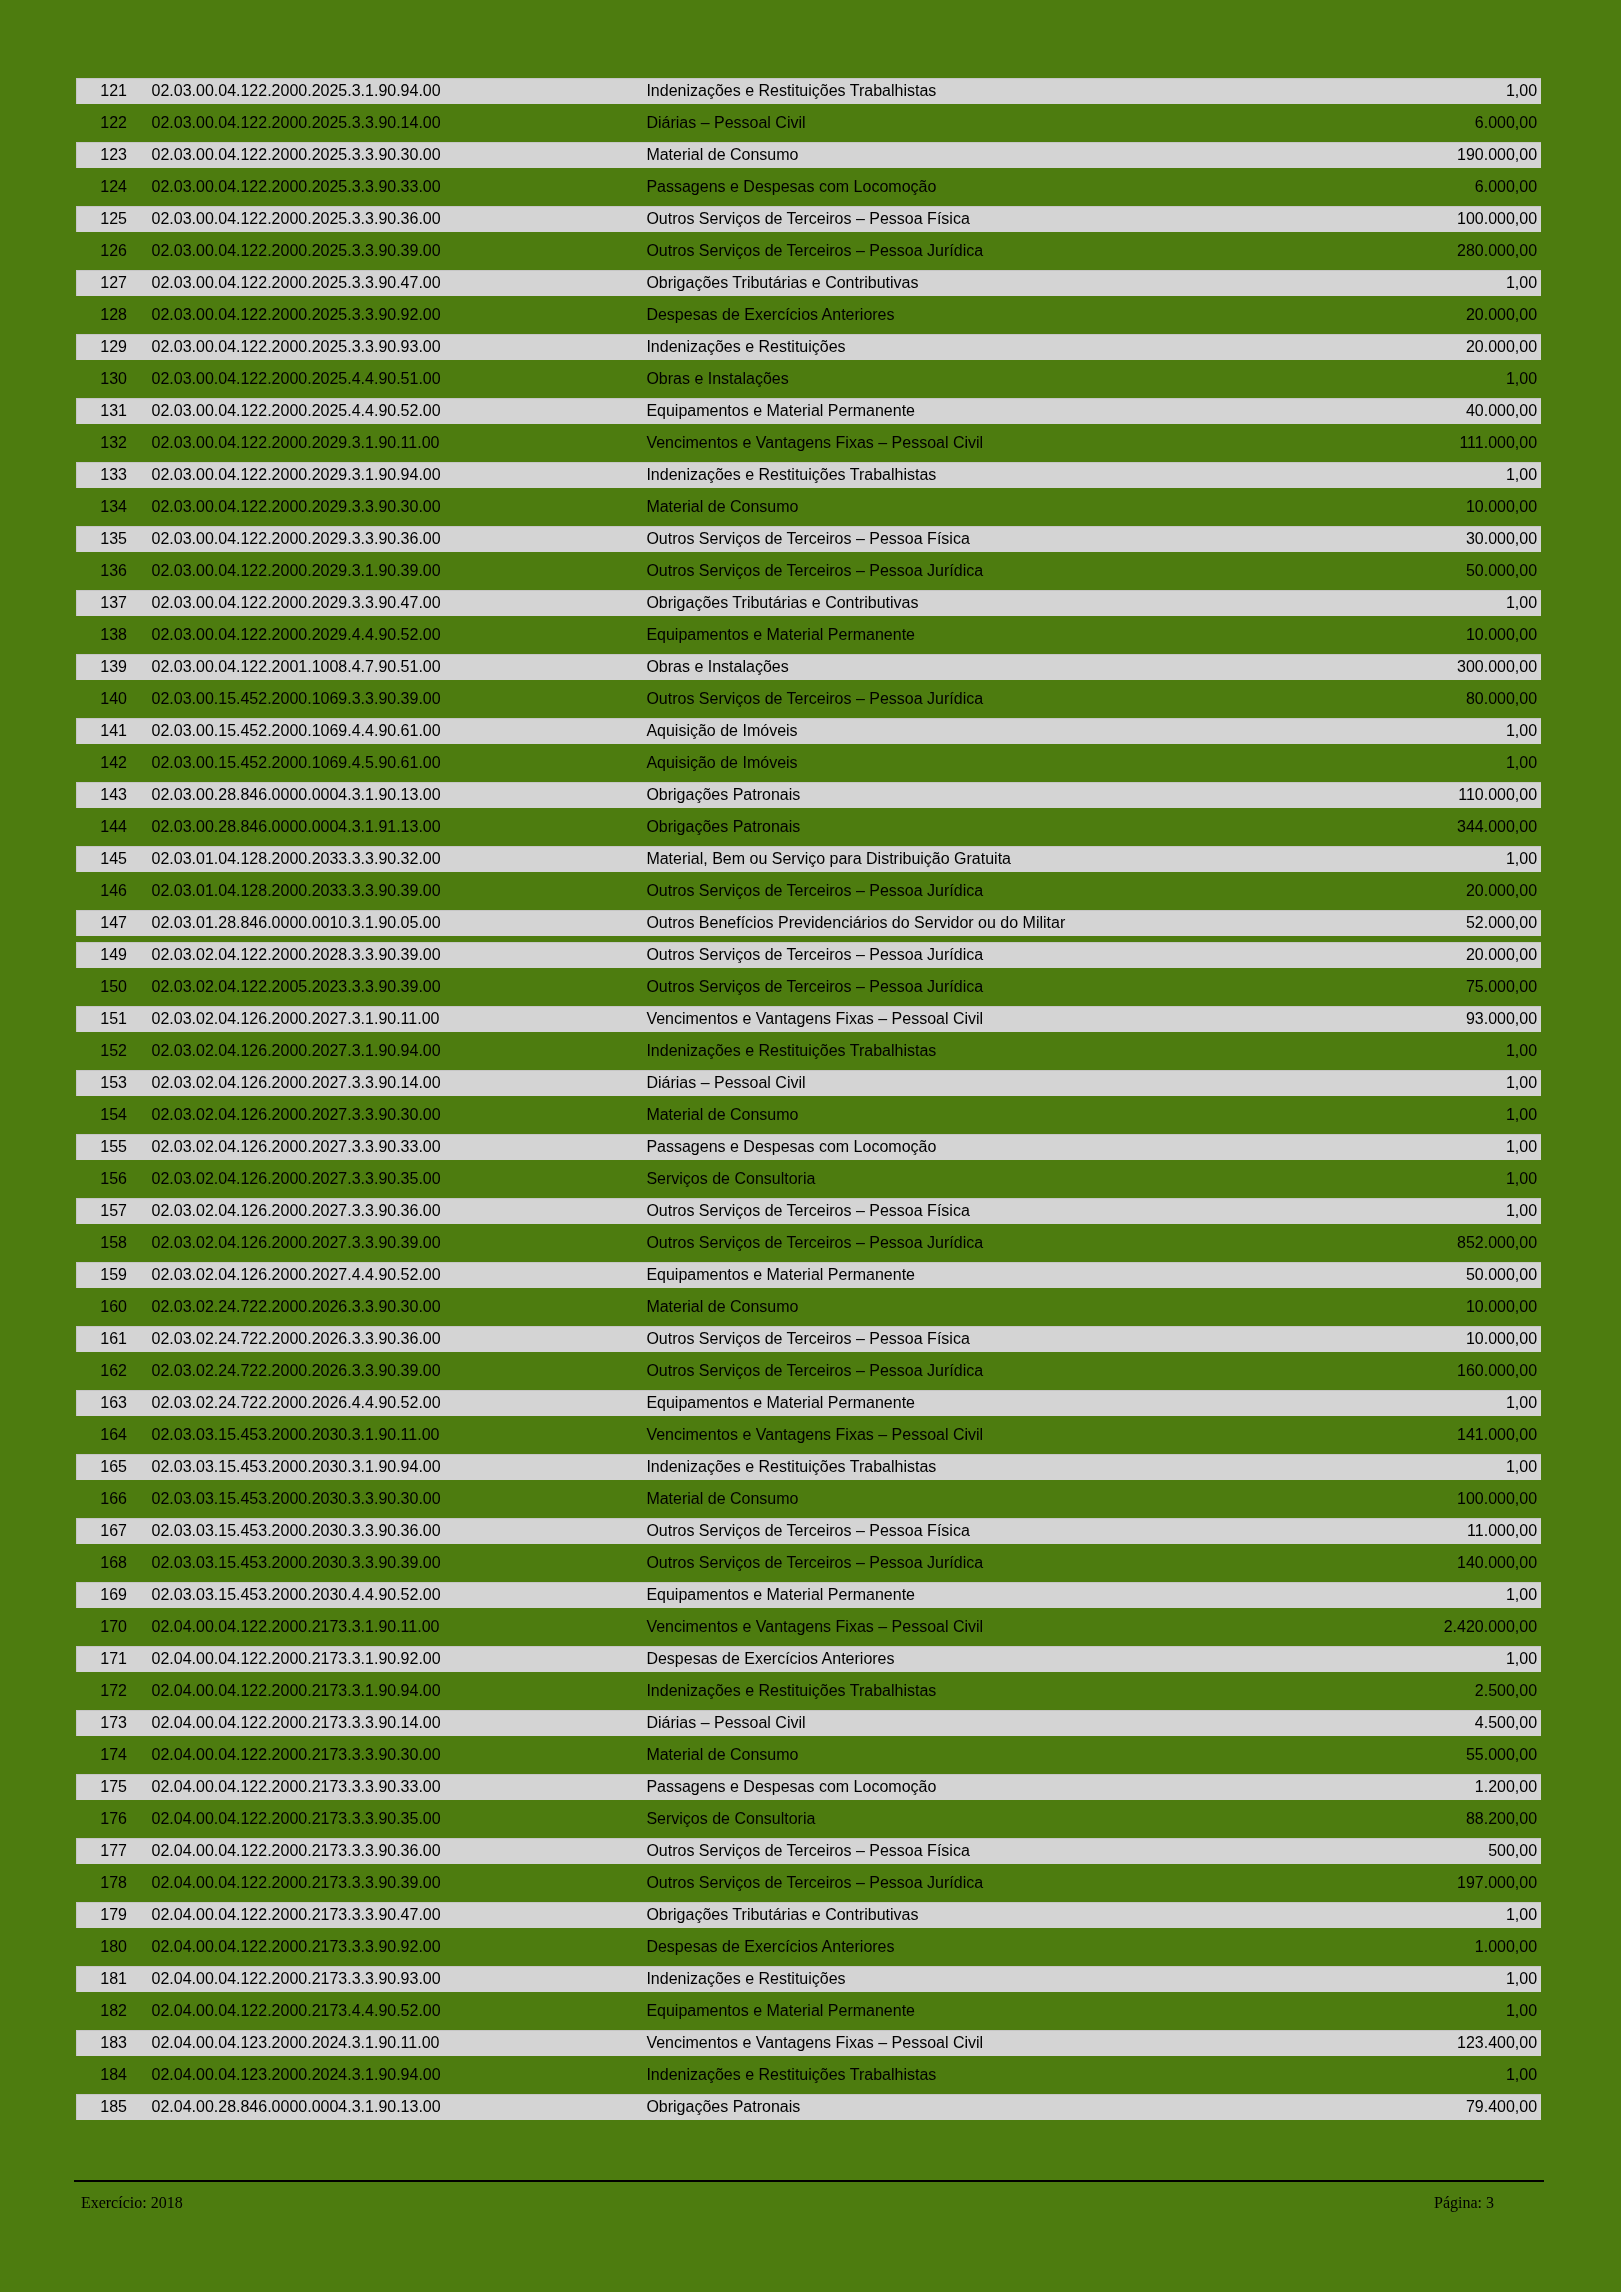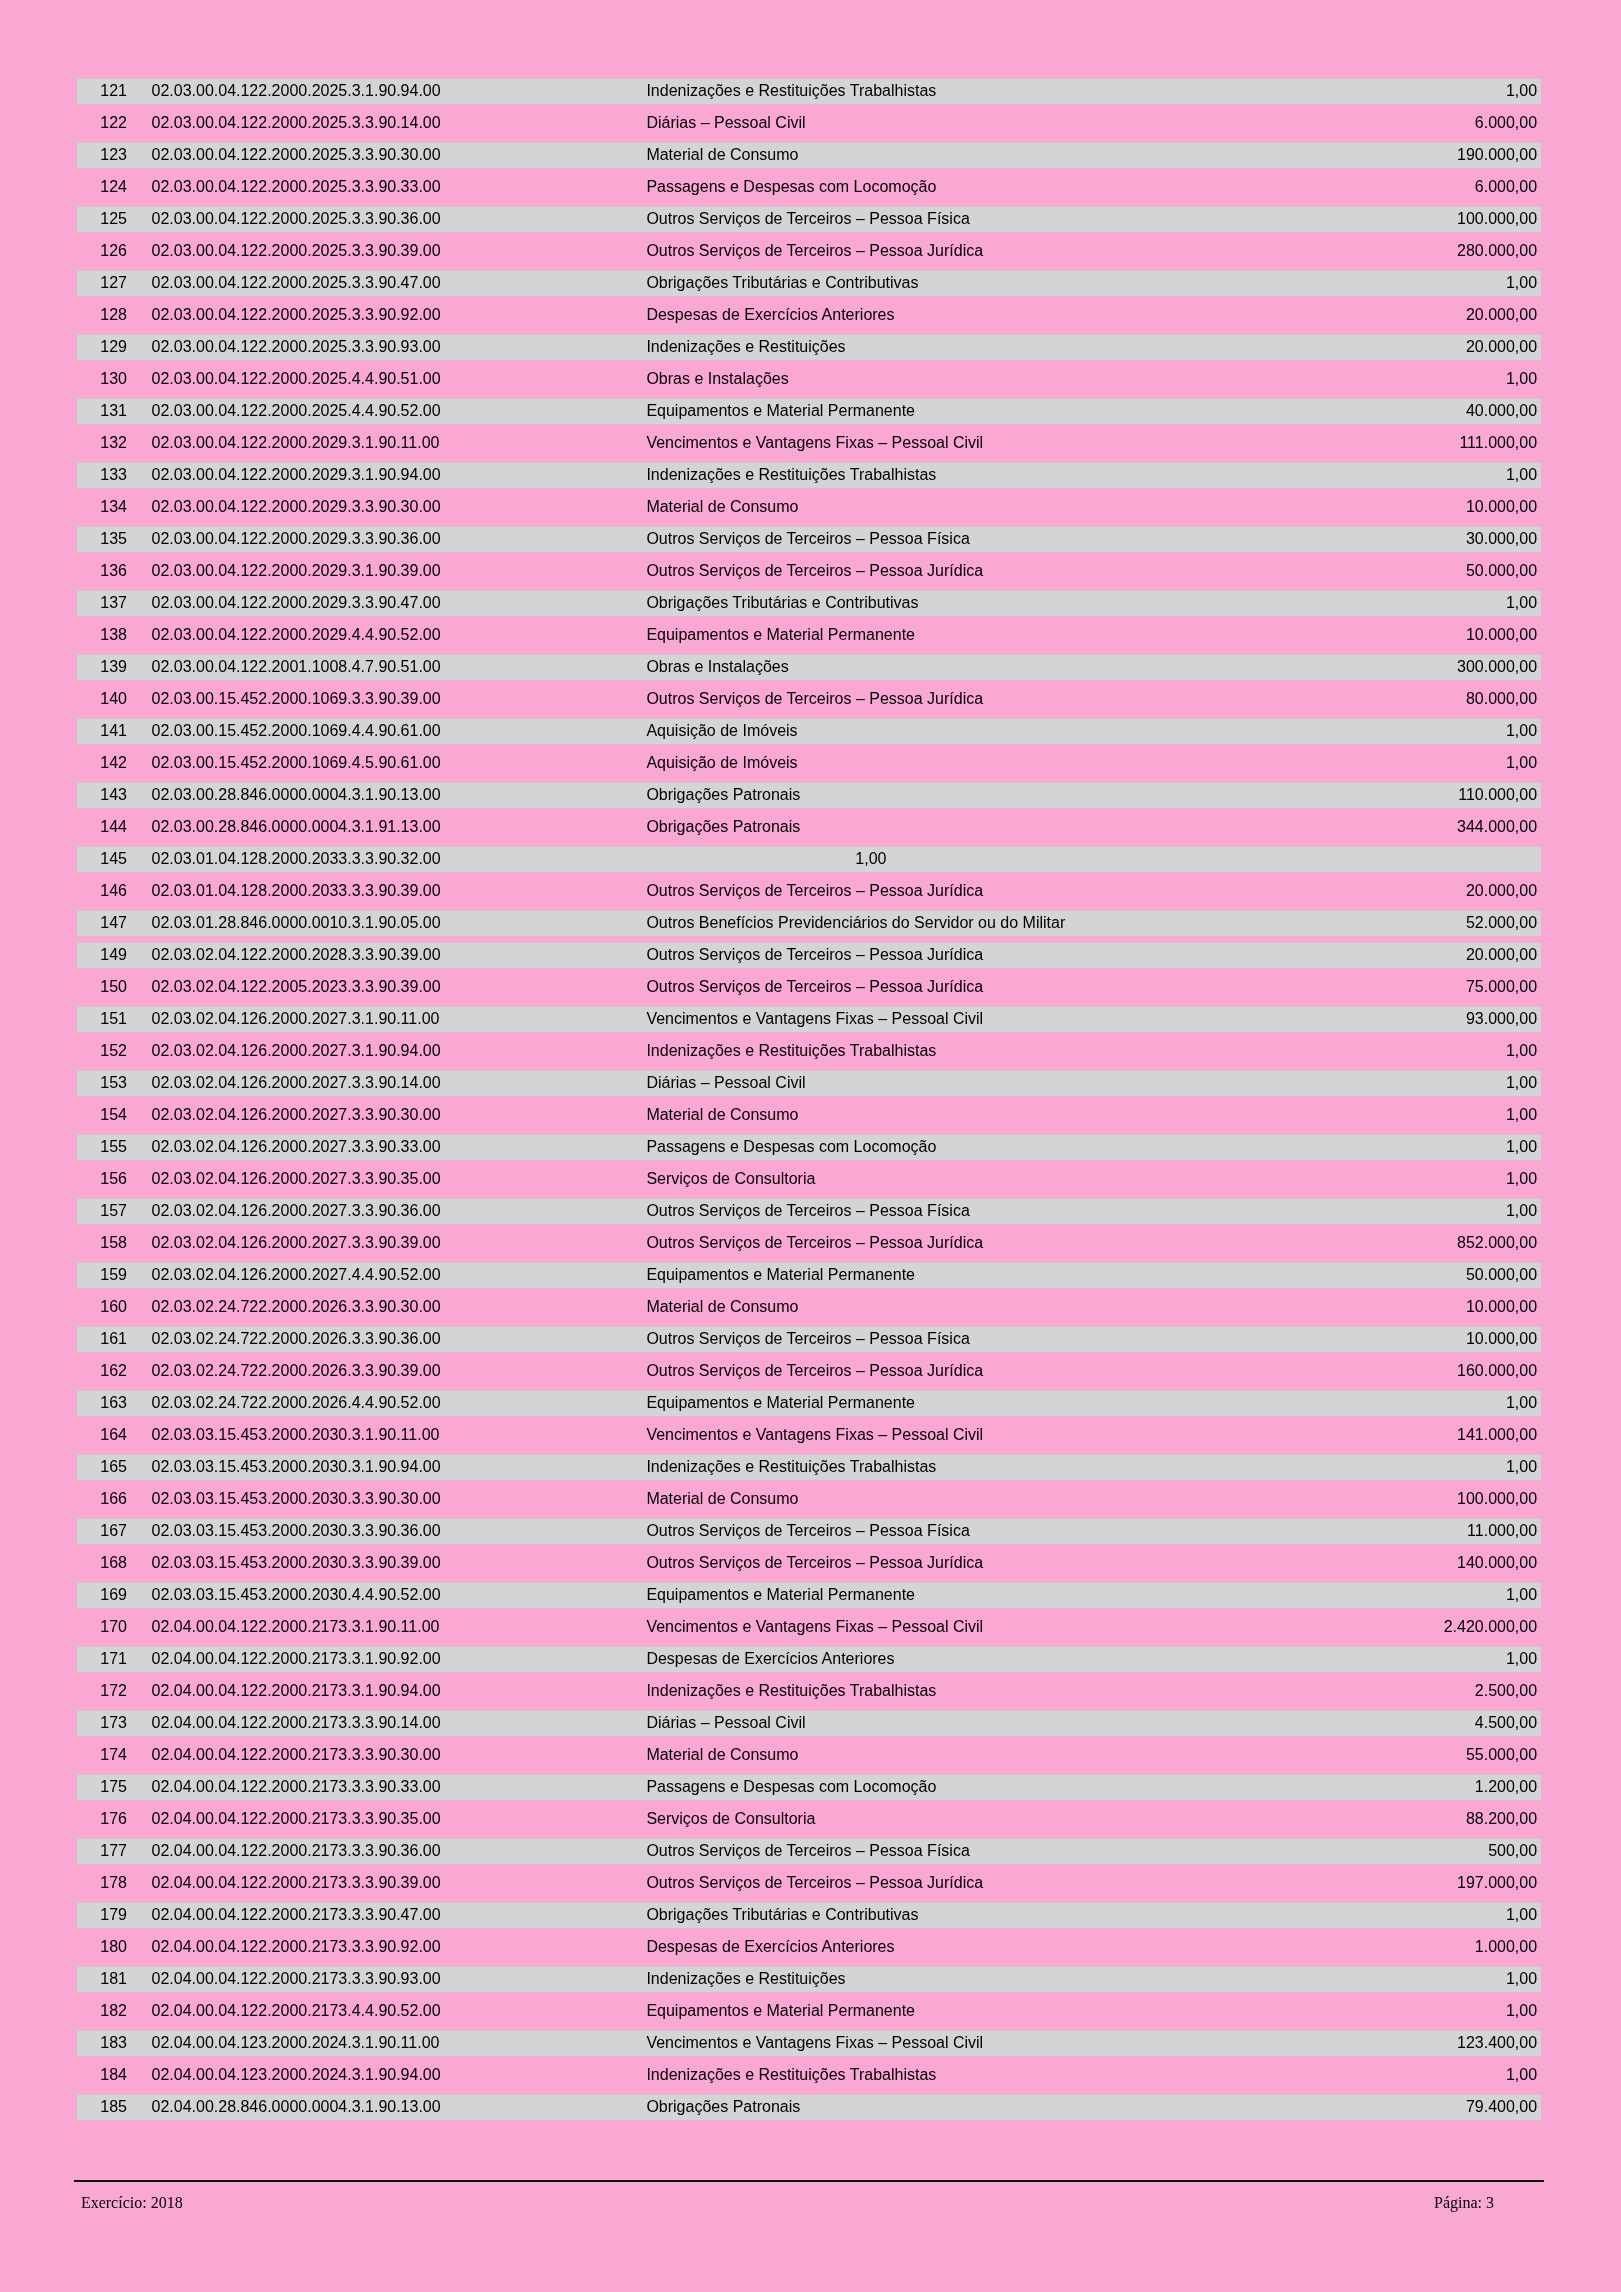--- a/index.html
+++ b/index.html
@@ -11,21 +11,21 @@
     width: 1621px;
     height: 2293px;
     position: relative;
     overflow: hidden;
     font-family: "Liberation Sans", "DejaVu Sans", sans-serif;
     color: #000000;
   }
   .page {
     position: absolute;
     inset: 0;
-    background: #f9a8d4;
+    background: #4d7c0f;
   }
   .budget-table {
     position: absolute;
     left: 76px;
     top: 78px;
     width: 1465px;
   }
   .row {
     height: 25.5px;
     margin-bottom: 6.5px;
@@ -240,20 +240,21 @@
       </div>
       <div class="row plain">
         <div class="c-num">144</div>
         <div class="c-code">02.03.00.28.846.0000.0004.3.1.91.13.00</div>
         <div class="c-desc">Obrigações Patronais</div>
         <div class="c-val">344.000,00</div>
       </div>
       <div class="row stripe">
         <div class="c-num">145</div>
         <div class="c-code">02.03.01.04.128.2000.2033.3.3.90.32.00</div>
+        <div class="c-desc">Material, Bem ou Serviço para Distribuição Gratuita</div>
         <div class="c-val">1,00</div>
       </div>
       <div class="row plain">
         <div class="c-num">146</div>
         <div class="c-code">02.03.01.04.128.2000.2033.3.3.90.39.00</div>
         <div class="c-desc">Outros Serviços de Terceiros – Pessoa Jurídica</div>
         <div class="c-val">20.000,00</div>
       </div>
       <div class="row stripe">
         <div class="c-num">147</div>

